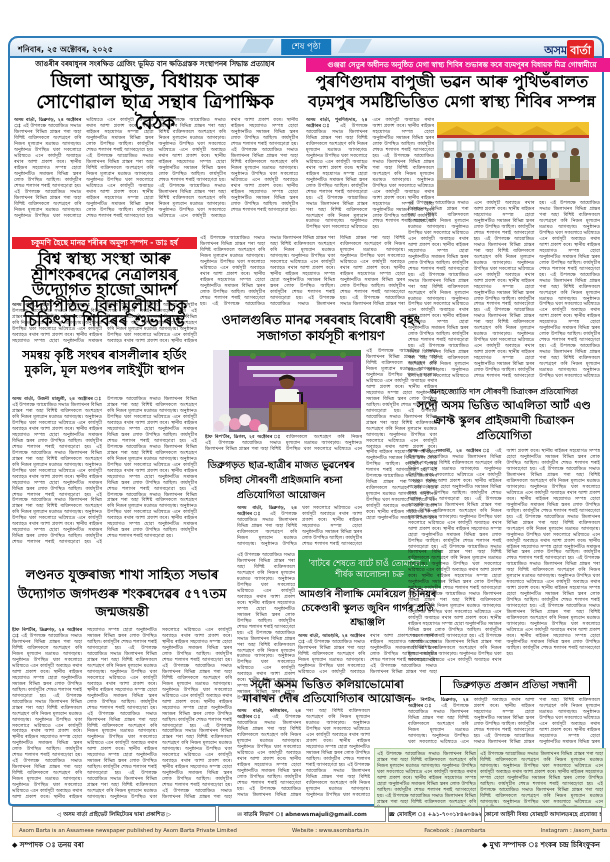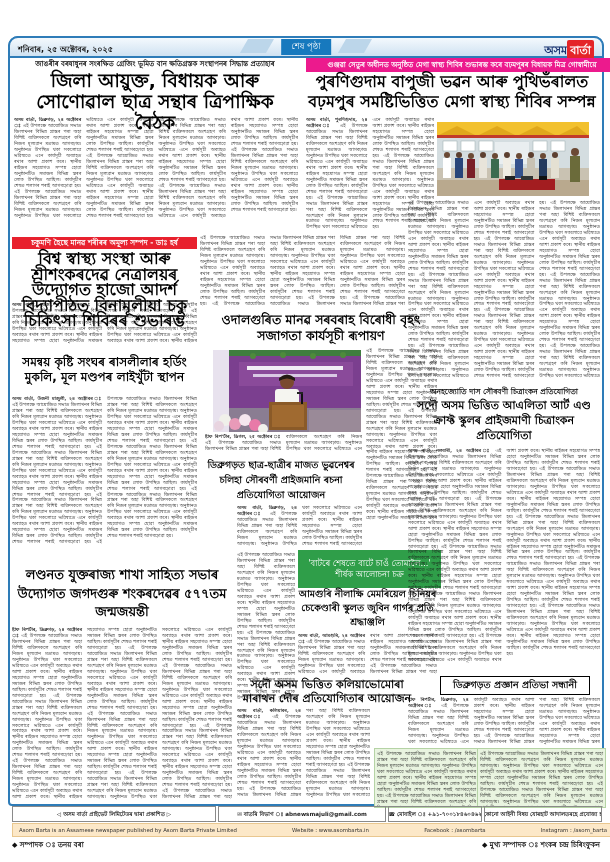--- a/index.html
+++ b/index.html
@@ -122,21 +122,21 @@
   <span>এই উপলক্ষে আয়োজিত সভাত জিলাখনৰ বিভিন্ন প্ৰান্তৰ পৰা অহা বিশিষ্ট ব্যক্তিসকলে অংশগ্ৰহণ কৰি নিজৰ মূল্যৱান মতামত আগবঢ়ায়। অনুষ্ঠানত উপস্থিত থকা সকলোৱে ভৱিষ্যতে এনে কাৰ্যসূচী অব্যাহত ৰখাৰ আশা প্ৰকাশ কৰে। স্থানীয় ৰাইজৰ সহযোগত সম্পন্ন হোৱা অনুষ্ঠানটিত সমাজৰ বিভিন্ন স্তৰৰ লোক উপস্থিত আছিল। কাৰ্যসূচীৰ শেষত শলাগৰ শৰাই আগবঢ়োৱা হয়। এই উপলক্ষে আয়োজিত সভাত জিলাখনৰ বিভিন্ন প্ৰান্তৰ পৰা অহা বিশিষ্ট ব্যক্তিসকলে অংশগ্ৰহণ কৰি নিজৰ মূল্যৱান মতামত আগবঢ়ায়। অনুষ্ঠানত উপস্থিত থকা সকলোৱে ভৱিষ্যতে এনে কাৰ্যসূচী অব্যাহত ৰখাৰ আশা প্ৰকাশ কৰে। স্থানীয় ৰাইজৰ সহযোগত সম্পন্ন হোৱা অনুষ্ঠানটিত সমাজৰ বিভিন্ন স্তৰৰ লোক উপস্থিত আছিল। কাৰ্যসূচীৰ শেষত শলাগৰ শৰাই আগবঢ়োৱা হয়। এই উপলক্ষে আয়োজিত সভাত জিলাখনৰ বিভিন্ন প্ৰান্তৰ পৰা অহা বিশিষ্ট ব্যক্তিসকলে অংশগ্ৰহণ কৰি নিজৰ মূল্যৱান মতামত আগবঢ়ায়। অনুষ্ঠানত উপস্থিত থকা সকলোৱে ভৱিষ্যতে এনে কাৰ্যসূচী অব্যাহত ৰখাৰ আশা প্ৰকাশ কৰে। স্থানীয় ৰাইজৰ সহযোগত সম্পন্ন হোৱা অনুষ্ঠানটিত সমাজৰ বিভিন্ন স্তৰৰ লোক উপস্থিত আছিল। কাৰ্যসূচীৰ শেষত শলাগৰ শৰাই আগবঢ়োৱা হয়। এই উপলক্ষে আয়োজিত সভাত জিলাখনৰ বিভিন্ন প্ৰান্তৰ পৰা অহা বিশিষ্ট ব্যক্তিসকলে অংশগ্ৰহণ কৰি নিজৰ মূল্যৱান মতামত আগবঢ়ায়। অনুষ্ঠানত উপস্থিত থকা সকলোৱে ভৱিষ্যতে এনে কাৰ্যসূচী অব্যাহত ৰখাৰ আশা প্ৰকাশ কৰে। স্থানীয় ৰাইজৰ সহযোগত সম্পন্ন হোৱা অনুষ্ঠানটিত সমাজৰ বিভিন্ন স্তৰৰ লোক উপস্থিত আছিল। কাৰ্যসূচীৰ শেষত শলাগৰ শৰাই আগবঢ়োৱা হয়। </span>
 </div>
 
 <div class="abs strip" style="left:12px;top:237px;width:185px;height:12px;font-size:7.4px;">চকুমণি হৈছে মানৱ শৰীৰৰ অমূল্য সম্পদ - ডাঃ হৰ্ষ</div>
 <div class="abs hl" style="left:12px;top:251px;width:185px;font-size:16px;line-height:15.5px;">বিশ্ব স্বাস্থ্য সংস্থা আৰু শ্ৰীশংকৰদেৱ নেত্ৰালয়ৰ উদ্যোগত হাজো আদৰ্শ বিদ্যাপীঠত বিনামূলীয়া চকু চিকিৎসা শিবিৰৰ শুভাৰম্ভ</div>
 <div class="abs body c2" style="left:12px;top:302px;width:185px;height:43px;">
   <span class="dl">অসম বাৰ্তা, হাজো, ২৪ অক্টোবৰ ঃ</span>
   <span>এই উপলক্ষে আয়োজিত সভাত জিলাখনৰ বিভিন্ন প্ৰান্তৰ পৰা অহা বিশিষ্ট ব্যক্তিসকলে অংশগ্ৰহণ কৰি নিজৰ মূল্যৱান মতামত আগবঢ়ায়। অনুষ্ঠানত উপস্থিত থকা সকলোৱে ভৱিষ্যতে এনে কাৰ্যসূচী অব্যাহত ৰখাৰ আশা প্ৰকাশ কৰে। স্থানীয় ৰাইজৰ সহযোগত সম্পন্ন হোৱা অনুষ্ঠানটিত সমাজৰ বিভিন্ন স্তৰৰ লোক উপস্থিত আছিল। কাৰ্যসূচীৰ শেষত শলাগৰ শৰাই আগবঢ়োৱা হয়। এই উপলক্ষে আয়োজিত সভাত জিলাখনৰ বিভিন্ন প্ৰান্তৰ পৰা অহা বিশিষ্ট ব্যক্তিসকলে অংশগ্ৰহণ কৰি নিজৰ মূল্যৱান মতামত আগবঢ়ায়। অনুষ্ঠানত উপস্থিত থকা সকলোৱে ভৱিষ্যতে এনে কাৰ্যসূচী অব্যাহত ৰখাৰ আশা প্ৰকাশ কৰে। স্থানীয় ৰাইজৰ সহযোগত সম্পন্ন হোৱা অনুষ্ঠানটিত সমাজৰ বিভিন্ন স্তৰৰ লোক উপস্থিত আছিল। কাৰ্যসূচীৰ শেষত শলাগৰ শৰাই আগবঢ়োৱা হয়। </span>
 </div>
 
-<div class="abs hl" style="left:12px;top:348px;width:185px;font-size:12px;line-height:14.5px;margin-top:7px;">সমন্বয় কৃষ্টি সংঘৰ ৰাসলীলাৰ হৰ্ডিং মুকলি, মূল মণ্ডপৰ লাইখুঁটা স্থাপন</div>
+<div class="abs hl" style="left:12px;top:348px;width:185px;font-size:12px;line-height:14.5px;">সমন্বয় কৃষ্টি সংঘৰ ৰাসলীলাৰ হৰ্ডিং মুকলি, মূল মণ্ডপৰ লাইখুঁটা স্থাপন</div>
 <div class="abs body c2" style="left:12px;top:396px;width:185px;height:166px;">
   <span class="dl">অসম বাৰ্তা, উজনী মাজুলী, ২৪ অক্টোবৰ ঃ</span>
   <span>এই উপলক্ষে আয়োজিত সভাত জিলাখনৰ বিভিন্ন প্ৰান্তৰ পৰা অহা বিশিষ্ট ব্যক্তিসকলে অংশগ্ৰহণ কৰি নিজৰ মূল্যৱান মতামত আগবঢ়ায়। অনুষ্ঠানত উপস্থিত থকা সকলোৱে ভৱিষ্যতে এনে কাৰ্যসূচী অব্যাহত ৰখাৰ আশা প্ৰকাশ কৰে। স্থানীয় ৰাইজৰ সহযোগত সম্পন্ন হোৱা অনুষ্ঠানটিত সমাজৰ বিভিন্ন স্তৰৰ লোক উপস্থিত আছিল। কাৰ্যসূচীৰ শেষত শলাগৰ শৰাই আগবঢ়োৱা হয়। এই উপলক্ষে আয়োজিত সভাত জিলাখনৰ বিভিন্ন প্ৰান্তৰ পৰা অহা বিশিষ্ট ব্যক্তিসকলে অংশগ্ৰহণ কৰি নিজৰ মূল্যৱান মতামত আগবঢ়ায়। অনুষ্ঠানত উপস্থিত থকা সকলোৱে ভৱিষ্যতে এনে কাৰ্যসূচী অব্যাহত ৰখাৰ আশা প্ৰকাশ কৰে। স্থানীয় ৰাইজৰ সহযোগত সম্পন্ন হোৱা অনুষ্ঠানটিত সমাজৰ বিভিন্ন স্তৰৰ লোক উপস্থিত আছিল। কাৰ্যসূচীৰ শেষত শলাগৰ শৰাই আগবঢ়োৱা হয়। এই উপলক্ষে আয়োজিত সভাত জিলাখনৰ বিভিন্ন প্ৰান্তৰ পৰা অহা বিশিষ্ট ব্যক্তিসকলে অংশগ্ৰহণ কৰি নিজৰ মূল্যৱান মতামত আগবঢ়ায়। অনুষ্ঠানত উপস্থিত থকা সকলোৱে ভৱিষ্যতে এনে কাৰ্যসূচী অব্যাহত ৰখাৰ আশা প্ৰকাশ কৰে। স্থানীয় ৰাইজৰ সহযোগত সম্পন্ন হোৱা অনুষ্ঠানটিত সমাজৰ বিভিন্ন স্তৰৰ লোক উপস্থিত আছিল। কাৰ্যসূচীৰ শেষত শলাগৰ শৰাই আগবঢ়োৱা হয়। এই উপলক্ষে আয়োজিত সভাত জিলাখনৰ বিভিন্ন প্ৰান্তৰ পৰা অহা বিশিষ্ট ব্যক্তিসকলে অংশগ্ৰহণ কৰি নিজৰ মূল্যৱান মতামত আগবঢ়ায়। অনুষ্ঠানত উপস্থিত থকা সকলোৱে ভৱিষ্যতে এনে কাৰ্যসূচী অব্যাহত ৰখাৰ আশা প্ৰকাশ কৰে। স্থানীয় ৰাইজৰ সহযোগত সম্পন্ন হোৱা অনুষ্ঠানটিত সমাজৰ বিভিন্ন স্তৰৰ লোক উপস্থিত আছিল। কাৰ্যসূচীৰ শেষত শলাগৰ শৰাই আগবঢ়োৱা হয়। এই উপলক্ষে আয়োজিত সভাত জিলাখনৰ বিভিন্ন প্ৰান্তৰ পৰা অহা বিশিষ্ট ব্যক্তিসকলে অংশগ্ৰহণ কৰি নিজৰ মূল্যৱান মতামত আগবঢ়ায়। অনুষ্ঠানত উপস্থিত থকা সকলোৱে ভৱিষ্যতে এনে কাৰ্যসূচী অব্যাহত ৰখাৰ আশা প্ৰকাশ কৰে। স্থানীয় ৰাইজৰ সহযোগত সম্পন্ন হোৱা অনুষ্ঠানটিত সমাজৰ বিভিন্ন স্তৰৰ লোক উপস্থিত আছিল। কাৰ্যসূচীৰ শেষত শলাগৰ শৰাই আগবঢ়োৱা হয়। এই উপলক্ষে আয়োজিত সভাত জিলাখনৰ বিভিন্ন প্ৰান্তৰ পৰা অহা বিশিষ্ট ব্যক্তিসকলে অংশগ্ৰহণ কৰি নিজৰ মূল্যৱান মতামত আগবঢ়ায়। অনুষ্ঠানত উপস্থিত থকা সকলোৱে ভৱিষ্যতে এনে কাৰ্যসূচী অব্যাহত ৰখাৰ আশা প্ৰকাশ কৰে। স্থানীয় ৰাইজৰ সহযোগত সম্পন্ন হোৱা অনুষ্ঠানটিত সমাজৰ বিভিন্ন স্তৰৰ লোক উপস্থিত আছিল। কাৰ্যসূচীৰ শেষত শলাগৰ শৰাই আগবঢ়োৱা হয়। </span>
 </div>
 
 <div class="abs hl" style="left:12px;top:566px;width:220px;font-size:13px;line-height:18.5px;">লণ্ডনত যুক্তৰাজ্য শাখা সাহিত্য সভাৰ উদ্যোগত জগদগুৰু শংকৰদেৱৰ ৫৭৭তম জন্মজয়ন্তী</div>
 <div class="abs body c3" style="left:12px;top:627px;width:220px;height:175px;">
   <span class="dl">ষ্টাফ ৰিপৰ্টাৰ, ডিব্ৰুগড়, ২৪ অক্টোবৰ ঃ</span>
   <span>এই উপলক্ষে আয়োজিত সভাত জিলাখনৰ বিভিন্ন প্ৰান্তৰ পৰা অহা বিশিষ্ট ব্যক্তিসকলে অংশগ্ৰহণ কৰি নিজৰ মূল্যৱান মতামত আগবঢ়ায়। অনুষ্ঠানত উপস্থিত থকা সকলোৱে ভৱিষ্যতে এনে কাৰ্যসূচী অব্যাহত ৰখাৰ আশা প্ৰকাশ কৰে। স্থানীয় ৰাইজৰ সহযোগত সম্পন্ন হোৱা অনুষ্ঠানটিত সমাজৰ বিভিন্ন স্তৰৰ লোক উপস্থিত আছিল। কাৰ্যসূচীৰ শেষত শলাগৰ শৰাই আগবঢ়োৱা হয়। এই উপলক্ষে আয়োজিত সভাত জিলাখনৰ বিভিন্ন প্ৰান্তৰ পৰা অহা বিশিষ্ট ব্যক্তিসকলে অংশগ্ৰহণ কৰি নিজৰ মূল্যৱান মতামত আগবঢ়ায়। অনুষ্ঠানত উপস্থিত থকা সকলোৱে ভৱিষ্যতে এনে কাৰ্যসূচী অব্যাহত ৰখাৰ আশা প্ৰকাশ কৰে। স্থানীয় ৰাইজৰ সহযোগত সম্পন্ন হোৱা অনুষ্ঠানটিত সমাজৰ বিভিন্ন স্তৰৰ লোক উপস্থিত আছিল। কাৰ্যসূচীৰ শেষত শলাগৰ শৰাই আগবঢ়োৱা হয়। এই উপলক্ষে আয়োজিত সভাত জিলাখনৰ বিভিন্ন প্ৰান্তৰ পৰা অহা বিশিষ্ট ব্যক্তিসকলে অংশগ্ৰহণ কৰি নিজৰ মূল্যৱান মতামত আগবঢ়ায়। অনুষ্ঠানত উপস্থিত থকা সকলোৱে ভৱিষ্যতে এনে কাৰ্যসূচী অব্যাহত ৰখাৰ আশা প্ৰকাশ কৰে। স্থানীয় ৰাইজৰ সহযোগত সম্পন্ন হোৱা অনুষ্ঠানটিত সমাজৰ বিভিন্ন স্তৰৰ লোক উপস্থিত আছিল। কাৰ্যসূচীৰ শেষত শলাগৰ শৰাই আগবঢ়োৱা হয়। এই উপলক্ষে আয়োজিত সভাত জিলাখনৰ বিভিন্ন প্ৰান্তৰ পৰা অহা বিশিষ্ট ব্যক্তিসকলে অংশগ্ৰহণ কৰি নিজৰ মূল্যৱান মতামত আগবঢ়ায়। অনুষ্ঠানত উপস্থিত থকা সকলোৱে ভৱিষ্যতে এনে কাৰ্যসূচী অব্যাহত ৰখাৰ আশা প্ৰকাশ কৰে। স্থানীয় ৰাইজৰ সহযোগত সম্পন্ন হোৱা অনুষ্ঠানটিত সমাজৰ বিভিন্ন স্তৰৰ লোক উপস্থিত আছিল। কাৰ্যসূচীৰ শেষত শলাগৰ শৰাই আগবঢ়োৱা হয়। এই উপলক্ষে আয়োজিত সভাত জিলাখনৰ বিভিন্ন প্ৰান্তৰ পৰা অহা বিশিষ্ট ব্যক্তিসকলে অংশগ্ৰহণ কৰি নিজৰ মূল্যৱান মতামত আগবঢ়ায়। অনুষ্ঠানত উপস্থিত থকা সকলোৱে ভৱিষ্যতে এনে কাৰ্যসূচী অব্যাহত ৰখাৰ আশা প্ৰকাশ কৰে। স্থানীয় ৰাইজৰ সহযোগত সম্পন্ন হোৱা অনুষ্ঠানটিত সমাজৰ বিভিন্ন স্তৰৰ লোক উপস্থিত আছিল। কাৰ্যসূচীৰ শেষত শলাগৰ শৰাই আগবঢ়োৱা হয়। এই উপলক্ষে আয়োজিত সভাত জিলাখনৰ বিভিন্ন প্ৰান্তৰ পৰা অহা বিশিষ্ট ব্যক্তিসকলে অংশগ্ৰহণ কৰি নিজৰ মূল্যৱান মতামত আগবঢ়ায়। অনুষ্ঠানত উপস্থিত থকা সকলোৱে ভৱিষ্যতে এনে কাৰ্যসূচী অব্যাহত ৰখাৰ আশা প্ৰকাশ কৰে। স্থানীয় ৰাইজৰ সহযোগত সম্পন্ন হোৱা অনুষ্ঠানটিত সমাজৰ বিভিন্ন স্তৰৰ লোক উপস্থিত আছিল। কাৰ্যসূচীৰ শেষত শলাগৰ শৰাই আগবঢ়োৱা হয়। এই উপলক্ষে আয়োজিত সভাত জিলাখনৰ বিভিন্ন প্ৰান্তৰ পৰা অহা বিশিষ্ট ব্যক্তিসকলে অংশগ্ৰহণ কৰি নিজৰ মূল্যৱান মতামত আগবঢ়ায়। অনুষ্ঠানত উপস্থিত থকা সকলোৱে ভৱিষ্যতে এনে কাৰ্যসূচী অব্যাহত ৰখাৰ আশা প্ৰকাশ কৰে। স্থানীয় ৰাইজৰ সহযোগত সম্পন্ন হোৱা অনুষ্ঠানটিত সমাজৰ বিভিন্ন স্তৰৰ লোক উপস্থিত আছিল। কাৰ্যসূচীৰ শেষত শলাগৰ শৰাই আগবঢ়োৱা হয়। এই উপলক্ষে আয়োজিত সভাত জিলাখনৰ বিভিন্ন প্ৰান্তৰ পৰা অহা বিশিষ্ট ব্যক্তিসকলে অংশগ্ৰহণ কৰি নিজৰ মূল্যৱান মতামত আগবঢ়ায়। অনুষ্ঠানত উপস্থিত থকা সকলোৱে ভৱিষ্যতে এনে কাৰ্যসূচী অব্যাহত ৰখাৰ আশা প্ৰকাশ কৰে। স্থানীয় ৰাইজৰ সহযোগত সম্পন্ন হোৱা অনুষ্ঠানটিত সমাজৰ বিভিন্ন স্তৰৰ লোক উপস্থিত আছিল। কাৰ্যসূচীৰ শেষত শলাগৰ শৰাই আগবঢ়োৱা হয়। এই উপলক্ষে আয়োজিত সভাত জিলাখনৰ বিভিন্ন প্ৰান্তৰ পৰা অহা বিশিষ্ট ব্যক্তিসকলে অংশগ্ৰহণ কৰি নিজৰ মূল্যৱান মতামত আগবঢ়ায়। অনুষ্ঠানত উপস্থিত থকা সকলোৱে ভৱিষ্যতে এনে কাৰ্যসূচী অব্যাহত ৰখাৰ আশা প্ৰকাশ কৰে। স্থানীয় ৰাইজৰ সহযোগত সম্পন্ন হোৱা অনুষ্ঠানটিত সমাজৰ বিভিন্ন স্তৰৰ লোক উপস্থিত আছিল। কাৰ্যসূচীৰ শেষত শলাগৰ শৰাই আগবঢ়োৱা হয়। </span>
 </div>

